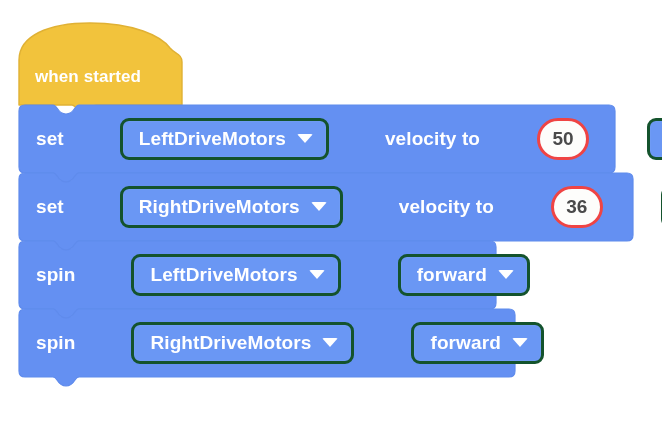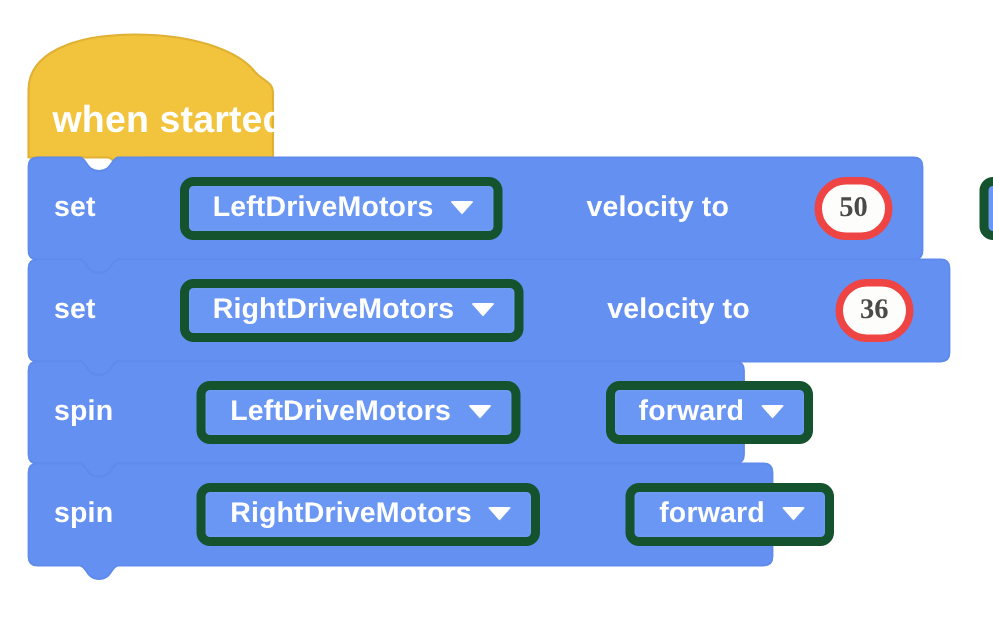--- a/index.html
+++ b/index.html
@@ -40,21 +40,21 @@
   }
   .hat-svg {
     position: absolute;
     left: 0; top: 0;
     display: block;
   }
   .hat-label {
     position: absolute;
     left: 17px;
     top: 46px;
-    font-size: 25px;
+    font-size: 17px;
     font-weight: 700;
     color: #ffffff;
     letter-spacing: 0.1px;
     white-space: nowrap;
     line-height: 1;
   }
 
   
   .block {
     position: relative;
@@ -91,21 +91,21 @@
   
   .field {
     display: inline-flex;
     align-items: center;
     height: 42px;
     box-sizing: border-box;
     padding: 0 13px 0 16px;
     margin: 0 5px;
     border-radius: 9px;
     background: #6a97f4;
-    border: 6px solid #14532d;
+    border: 3px solid #14532d;
     box-shadow: inset 0 0 0 1px rgba(255,255,255,0.04);
   }
   .field-text {
     font-size: 19px;
     font-weight: 700;
     color: #ffffff;
     line-height: 1;
     letter-spacing: 0.1px;
   }
   .caret {
@@ -122,22 +122,21 @@
     display: inline-flex;
     align-items: center;
     justify-content: center;
     min-width: 52px;
     height: 42px;
     margin: 0 6px;
     padding: 0 9px;
     box-sizing: border-box;
     border-radius: 21px;
     background: #fdfdfb;
-    border: 5px solid #ef4444;
-    font-family: Liberation Serif, serif;
+    border: 3px solid #ef4444;
   }
   .num-text {
     font-size: 19px;
     font-weight: 700;
     color: #4a4a4a;
     line-height: 1;
   }
 </style>
 </head>
 <body>

